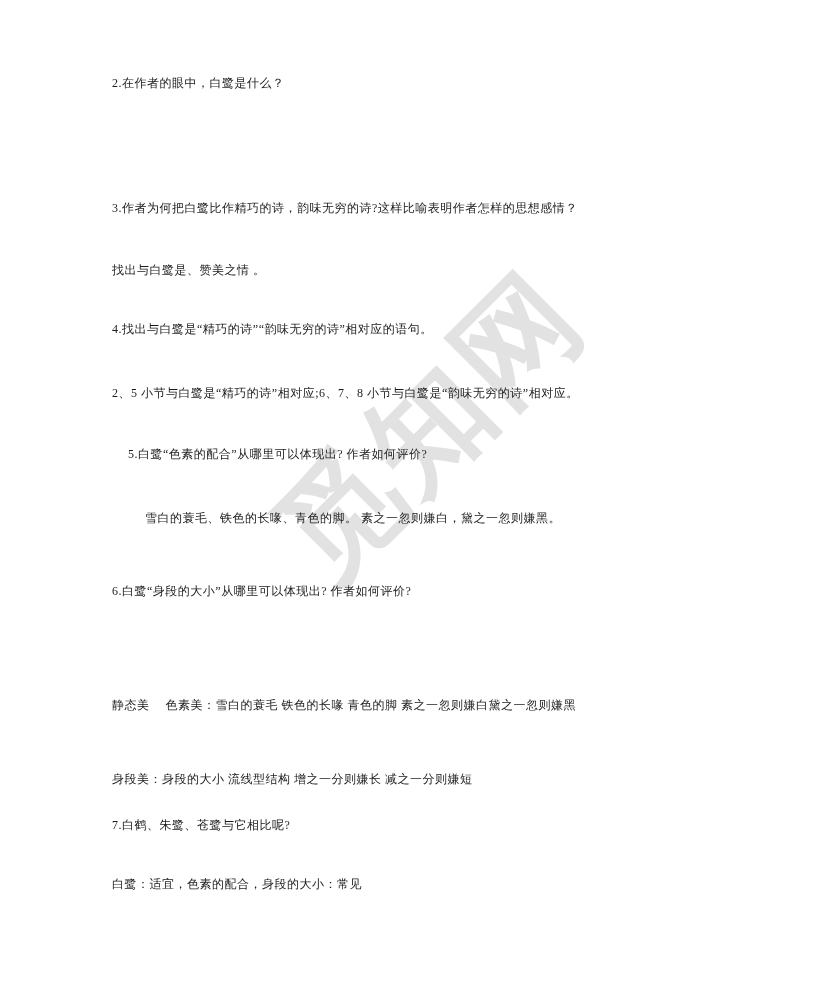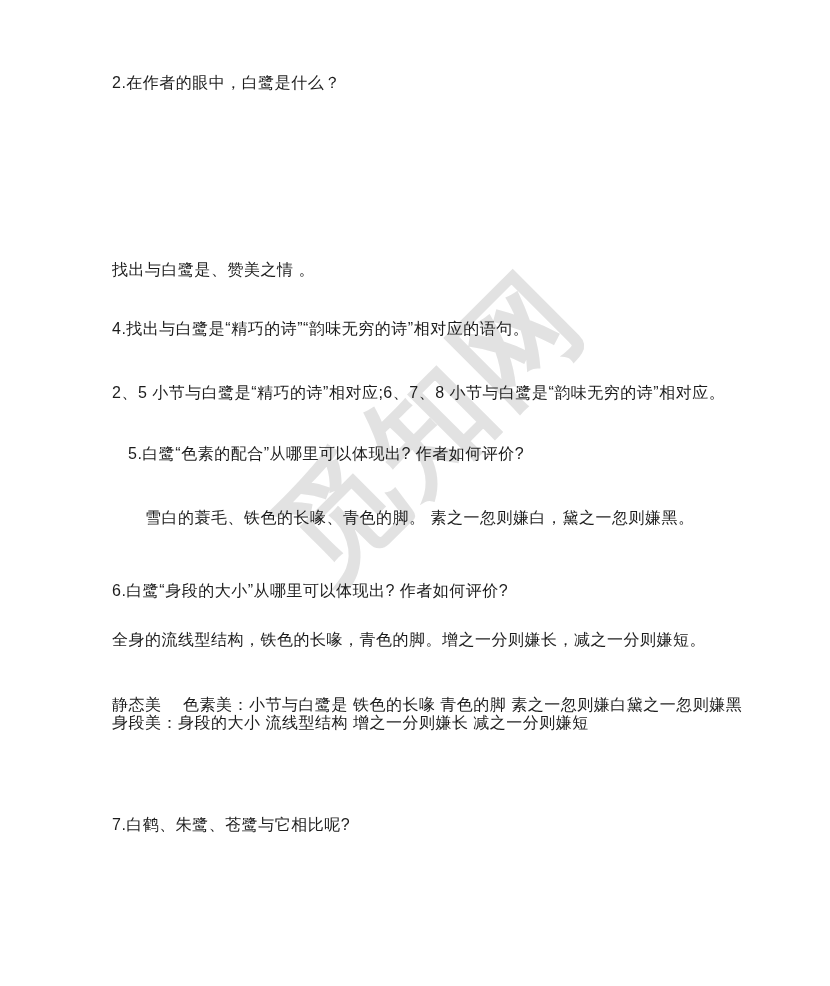--- a/index.html
+++ b/index.html
@@ -12,25 +12,26 @@
       position: relative;
       width: 830px;
       height: 986px;
       background: #ffffff;
       overflow: hidden;
     }
     .doc-line {
       position: absolute;
       left: 112px;
       margin: 0;
-      font-size: 16px;
+      font-size: 12px;
       line-height: 22px;
       color: #1c1c1c;
       white-space: pre;
       letter-spacing: 0.5px;
+      font-family: Liberation Serif, serif;
     }
     .doc-line.indented {
       left: 145px;
     }
     .watermark {
       position: absolute;
       left: 215px;
       top: 350px;
       width: 430px;
       height: 150px;
@@ -49,35 +50,36 @@
 </head>
 <body>
 
 <div class="page">
 
   <div class="watermark">觅知网</div>
 
   <p class="doc-line" style="top:72px;">2.在作者的眼中，白鹭是什么？</p>
 
 
+  <p class="doc-line" style="top:197px;">3.作者为何把白鹭比作精巧的诗，韵味无穷的诗?这样比喻表明作者怎样的思想感情？</p>
 
   <p class="doc-line" style="top:259px;">找出与白鹭是、赞美之情 。</p>
 
   <p class="doc-line" style="top:318px;">4.找出与白鹭是“精巧的诗”“韵味无穷的诗”相对应的语句。</p>
 
   <p class="doc-line" style="top:382px;text-align:right;">2、5 小节与白鹭是“精巧的诗”相对应;6、7、8 小节与白鹭是“韵味无穷的诗”相对应。</p>
 
   <p class="doc-line" style="top:443px;margin-left:16px;">5.白鹭“色素的配合”从哪里可以体现出? 作者如何评价?</p>
 
   <p class="doc-line indented" style="top:507px;text-align:center;">雪白的蓑毛、铁色的长喙、青色的脚。 素之一忽则嫌白，黛之一忽则嫌黑。</p>
 
   <p class="doc-line" style="top:580px;">6.白鹭“身段的大小”从哪里可以体现出? 作者如何评价?</p>
 
-  <p class="doc-line" style="top:629px;">全身的流线型结构，铁色的长喙，青色的脚。增之一分则嫌长，减之一分则嫌短。</p>
 
-  <p class="doc-line" style="top:694px;">静态美　 色素美：小节与白鹭是 铁色的长喙 青色的脚 素之一忽则嫌白黛之一忽则嫌黑</p>
+  <p class="doc-line" style="top:694px;">静态美　 色素美：雪白的蓑毛 铁色的长喙 青色的脚 素之一忽则嫌白黛之一忽则嫌黑</p>
 
-  <p class="doc-line" style="top:712px;">身段美：身段的大小 流线型结构 增之一分则嫌长 减之一分则嫌短</p>
+  <p class="doc-line" style="top:768px;">身段美：身段的大小 流线型结构 增之一分则嫌长 减之一分则嫌短</p>
 
   <p class="doc-line" style="top:814px;">7.白鹤、朱鹭、苍鹭与它相比呢?</p>
 
+  <p class="doc-line" style="top:873px;">白鹭：适宜，色素的配合，身段的大小：常见</p>
 
 </div>
 
 </body></html>

